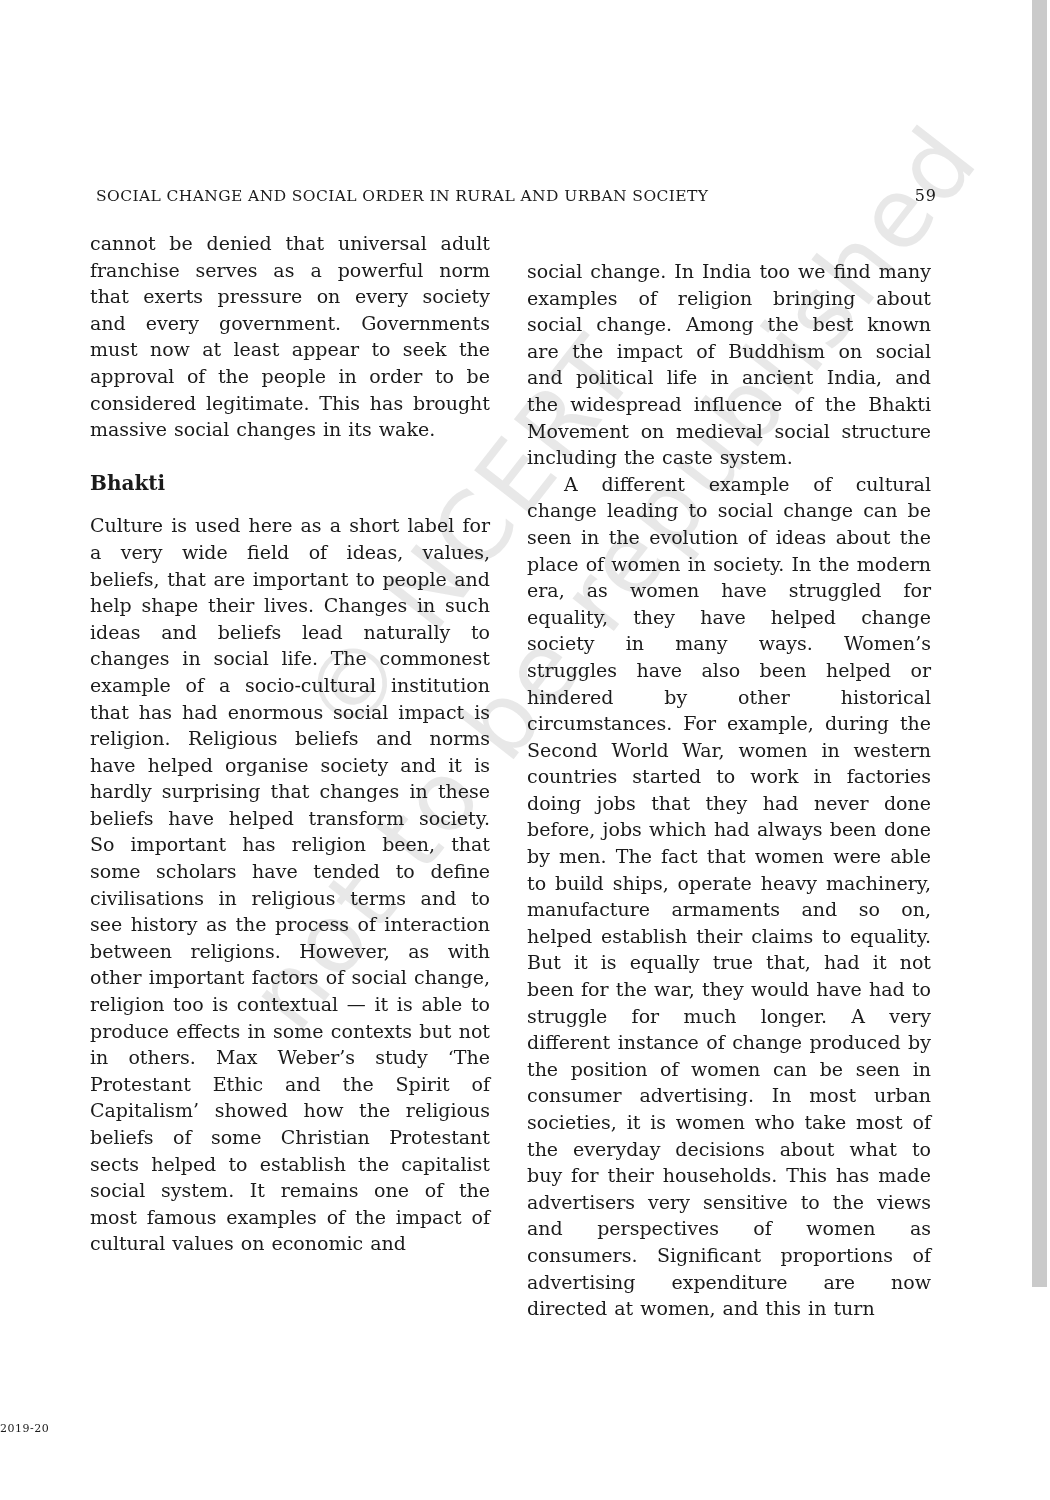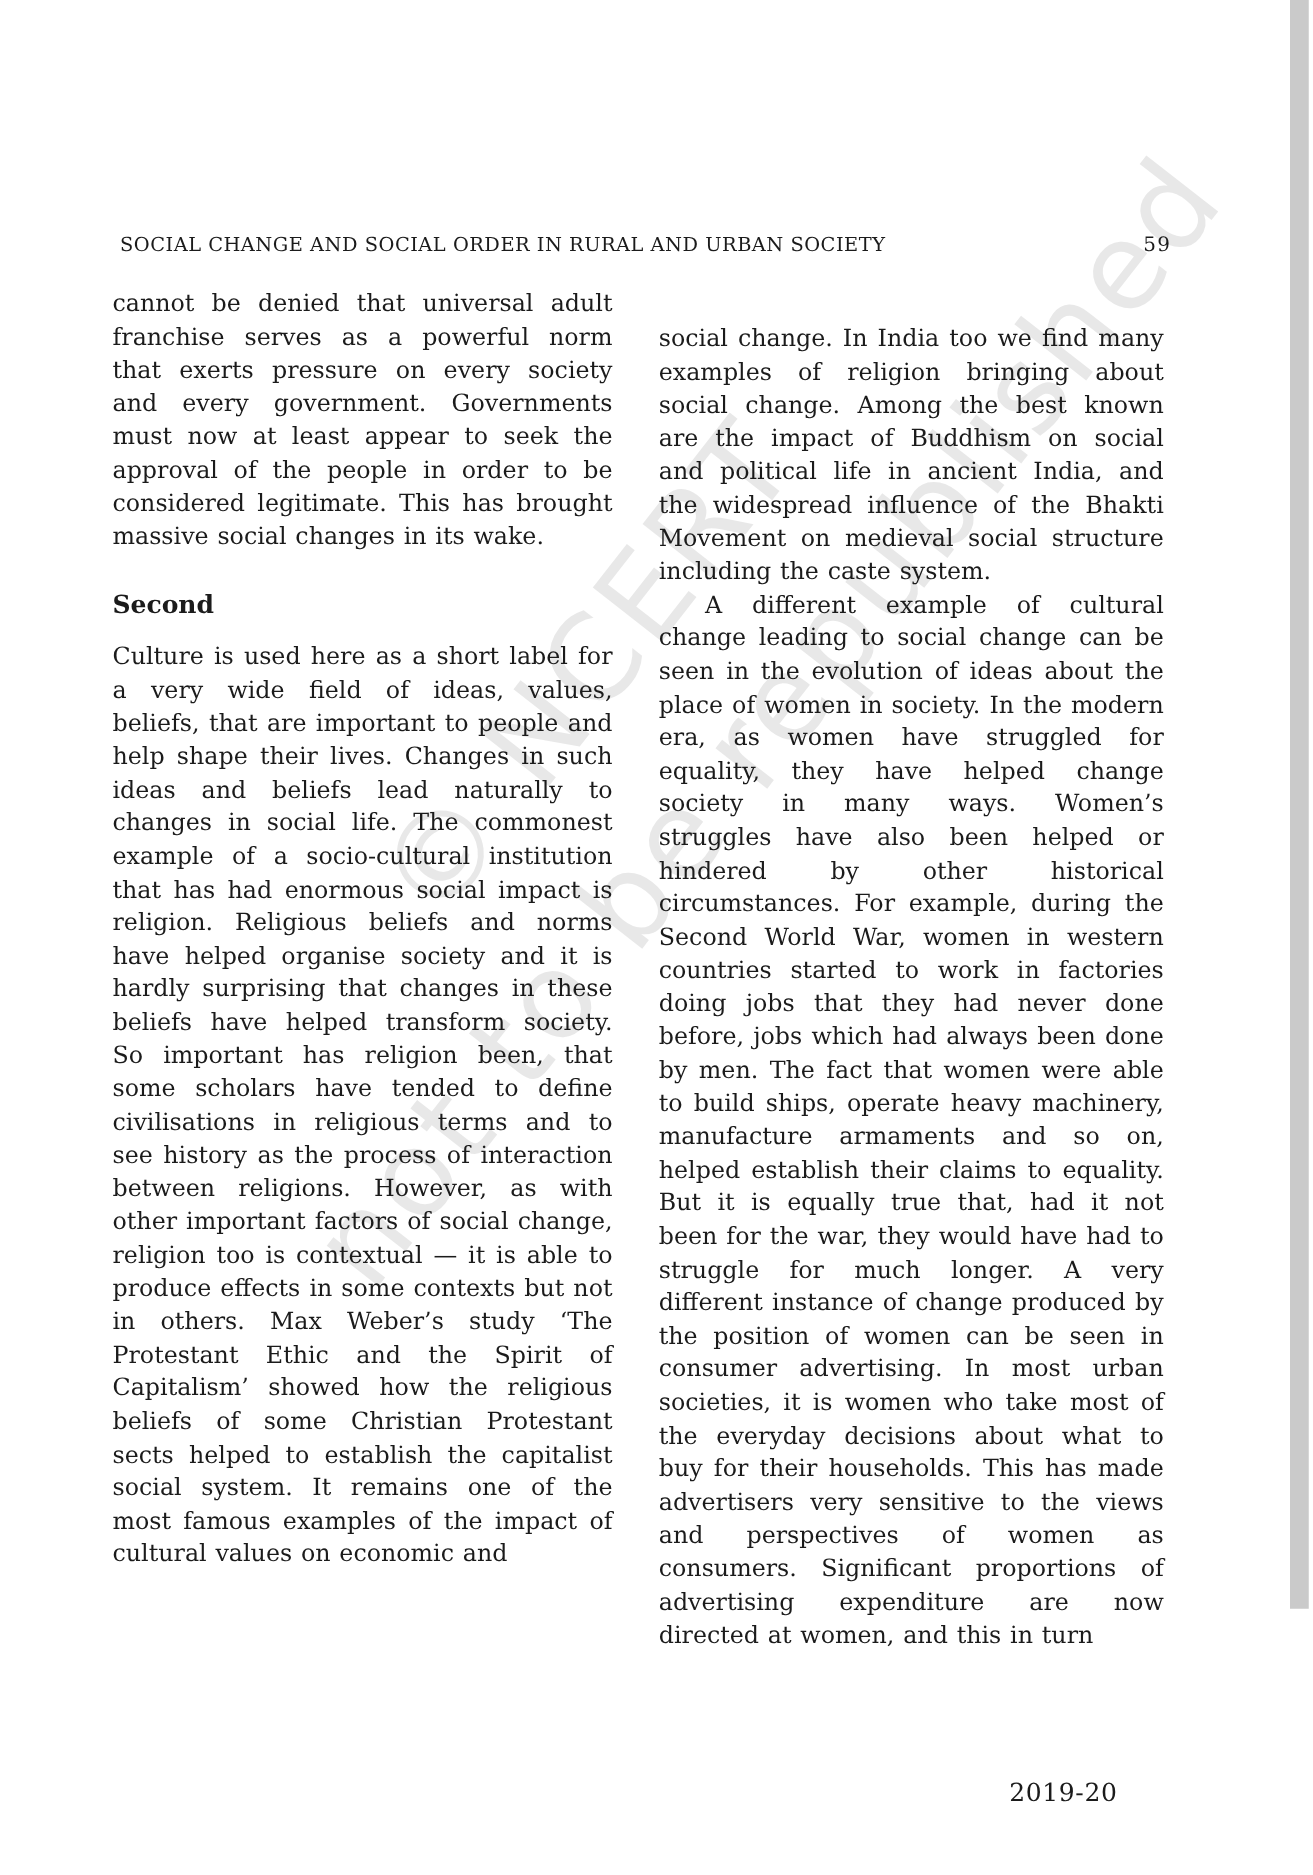--- a/index.html
+++ b/index.html
@@ -80,22 +80,22 @@
     margin: 27px 0 16px 0;
     text-align: left;
   }
   .para { margin: 0; }
   .para.indent { text-indent: 37px; }
   .footer {
     position: absolute;
     top: 1422px;
     left: 0;
     width: 894px;
-    text-align: right;
-    font-size: 20px;
+    text-align: left;
+    font-size: 11px;
     letter-spacing: 0.5px;
     z-index: 2;
   }
 </style>
 </head>
 <body>
 
 <div class="page">
 
   <div class="edge-bar"></div>
@@ -106,21 +106,21 @@
   </div>
 
   <header class="header">
     <span class="header-title">SOCIAL CHANGE AND SOCIAL ORDER IN RURAL AND URBAN SOCIETY</span>
     <span class="page-number">59</span>
   </header>
 
   <main class="columns">
     <section class="col col-left">
       <p class="para">cannot be denied that universal adult franchise serves as a powerful norm that exerts pressure on every society and every government. Governments must now at least appear to seek the approval of the people in order to be considered legitimate. This has brought massive social changes in its wake.</p>
-      <h2 class="section-heading">Second</h2>
+      <h2 class="section-heading">Bhakti</h2>
       <p class="para">Culture is used here as a short label for a very wide field of ideas, values, beliefs, that are important to people and help shape their lives. Changes in such ideas and beliefs lead naturally to changes in social life. The commonest example of a socio-cultural institution that has had enormous social impact is religion. Religious beliefs and norms have helped organise society and it is hardly surprising that changes in these beliefs have helped transform society. So important has religion been, that some scholars have tended to define civilisations in religious terms and to see history as the process of interaction between religions. However, as with other important factors of social change, religion too is contextual — it is able to produce effects in some contexts but not in others. Max Weber’s study ‘The Protestant Ethic and the Spirit of Capitalism’ showed how the religious beliefs of some Christian Protestant sects helped to establish the capitalist social system. It remains one of the most famous examples of the impact of cultural values on economic and</p>
     </section>
     <section class="col col-right">
       <p class="para">social change. In India too we find many examples of religion bringing about social change. Among the best known are the impact of Buddhism on social and political life in ancient India, and the widespread influence of the Bhakti Movement on medieval social structure including the caste system.</p>
       <p class="para indent">A different example of cultural change leading to social change can be seen in the evolution of ideas about the place of women in society. In the modern era, as women have struggled for equality, they have helped change society in many ways. Women’s struggles have also been helped or hindered by other historical circumstances. For example, during the Second World War, women in western countries started to work in factories doing jobs that they had never done before, jobs which had always been done by men. The fact that women were able to build ships, operate heavy machinery, manufacture armaments and so on, helped establish their claims to equality. But it is equally true that, had it not been for the war, they would have had to struggle for much longer. A very different instance of change produced by the position of women can be seen in consumer advertising. In most urban societies, it is women who take most of the everyday decisions about what to buy for their households. This has made advertisers very sensitive to the views and perspectives of women as consumers. Significant proportions of advertising expenditure are now directed at women, and this in turn</p>
     </section>
   </main>
 
   <footer class="footer">
     <span>2019-20</span>

